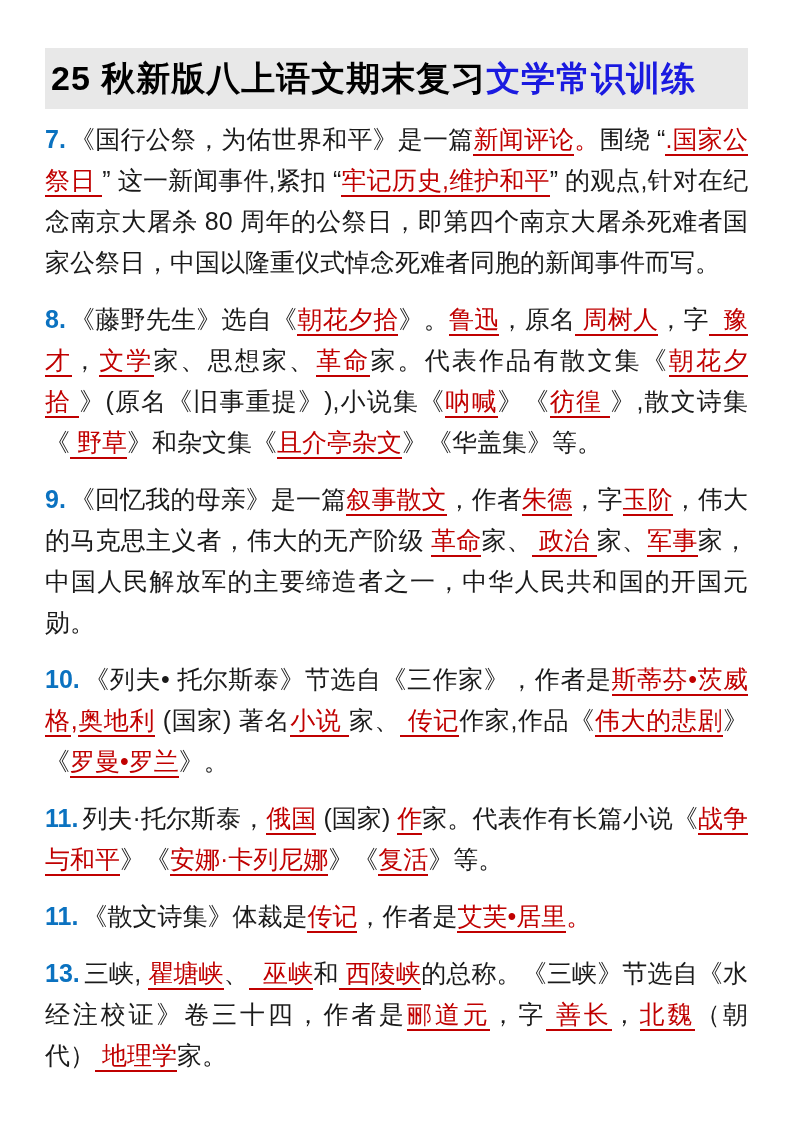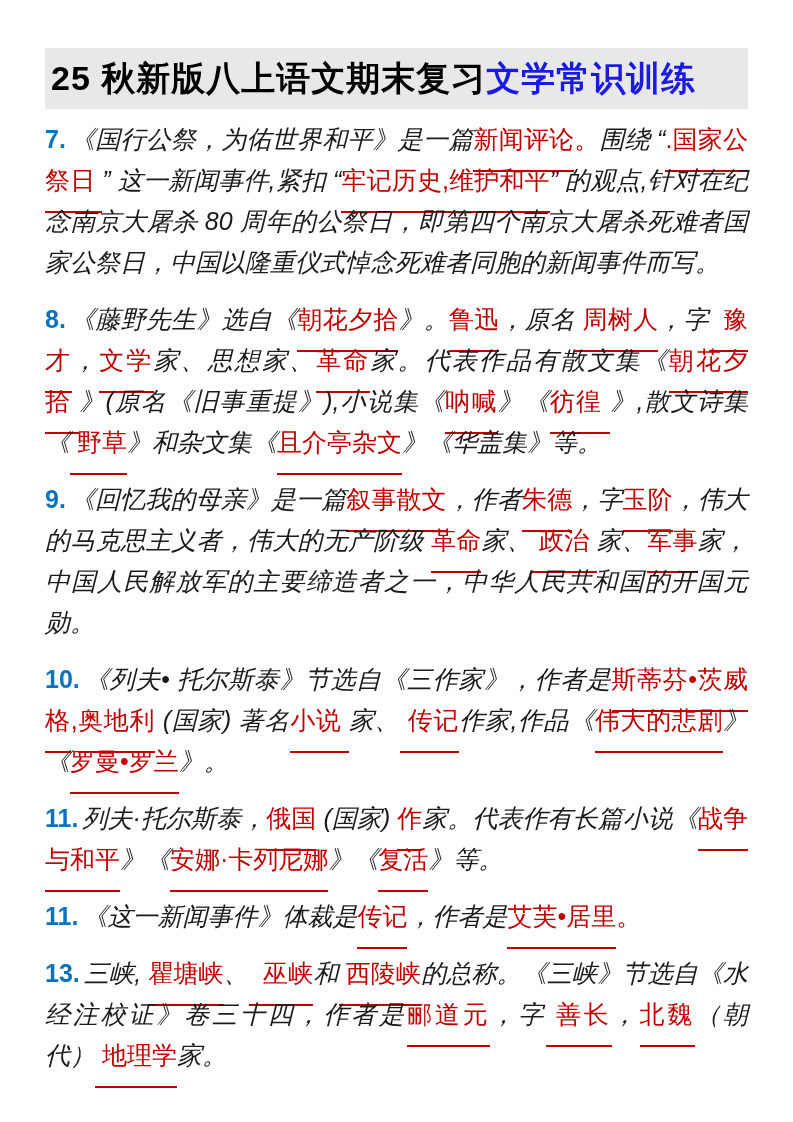--- a/index.html
+++ b/index.html
@@ -44,40 +44,39 @@
     text-align: justify;
     color: #1a1a1a;
   }
   .num {
     color: #0b72c0;
     font-weight: 700;
     padding-right: 4px;
   }
   .seg-plain {
     color: #1a1a1a;
-    font-style: italic;
   }
   .seg-answer {
     color: #c00000;
     border-bottom: 2px solid #c00000;
-    padding-bottom: 17px;
+    padding-bottom: 1px;
   }
   .seg-red {
     color: #c00000;
   }
 </style>
 </head>
 <body>
 
 <div class="page">
   <div class="title-bar">
     <span>25 秋新版八上语文期末复习</span><span class="title-highlight">文学常识训练</span>
   </div>
   <div class="items" id="items">
       <p class="item"><span class="num">7.</span><span class="seg-plain">《国行公祭，为佑世界和平》是一篇</span><span class="seg-answer">新闻评论</span><span class="seg-red">。</span><span class="seg-plain">围绕 “</span><span class="seg-answer">.国家公祭日&nbsp;</span><span class="seg-plain">” 这一新闻事件,紧扣 “</span><span class="seg-answer">牢记历史,维护和平</span><span class="seg-plain">” 的观点,针对在纪念南京大屠杀 80 周年的公祭日，即第四个南京大屠杀死难者国家公祭日，中国以隆重仪式悼念死难者同胞的新闻事件而写。</span></p>
       <p class="item"><span class="num">8.</span><span class="seg-plain">《藤野先生》选自《</span><span class="seg-answer">朝花夕拾</span><span class="seg-plain">》。</span><span class="seg-answer">鲁迅</span><span class="seg-plain">，原名</span><span class="seg-answer">&nbsp;周树人</span><span class="seg-plain">，字</span><span class="seg-answer">&nbsp;&nbsp;豫才</span><span class="seg-plain">，</span><span class="seg-answer">文学</span><span class="seg-plain">家、思想家、</span><span class="seg-answer">革命</span><span class="seg-plain">家。代表作品有散文集《</span><span class="seg-answer">朝花夕拾&nbsp;</span><span class="seg-plain">》(原名《旧事重提》),小说集《</span><span class="seg-answer">呐喊</span><span class="seg-plain">》《</span><span class="seg-answer">彷徨&nbsp;</span><span class="seg-plain">》,散文诗集《</span><span class="seg-answer">&nbsp;野草</span><span class="seg-plain">》和杂文集《</span><span class="seg-answer">且介亭杂文</span><span class="seg-plain">》《华盖集》等。</span></p>
       <p class="item"><span class="num">9.</span><span class="seg-plain">《回忆我的母亲》是一篇</span><span class="seg-answer">叙事散文</span><span class="seg-plain">，作者</span><span class="seg-answer">朱德</span><span class="seg-plain">，字</span><span class="seg-answer">玉阶</span><span class="seg-plain">，伟大的马克思主义者，伟大的无产阶级 </span><span class="seg-answer">革命</span><span class="seg-plain">家、</span><span class="seg-answer">&nbsp;政治&nbsp;</span><span class="seg-plain">家、</span><span class="seg-answer">军事</span><span class="seg-plain">家，中国人民解放军的主要缔造者之一，中华人民共和国的开国元勋。</span></p>
       <p class="item"><span class="num">10.</span><span class="seg-plain">《列夫• 托尔斯泰》节选自《三作家》，作者是</span><span class="seg-answer">斯蒂芬•茨威格</span><span class="seg-red">,</span><span class="seg-answer">奥地利</span><span class="seg-plain"> (国家) 著名</span><span class="seg-answer">小说&nbsp;</span><span class="seg-plain">家、</span><span class="seg-answer">&nbsp;传记</span><span class="seg-plain">作家,作品《</span><span class="seg-answer">伟大的悲剧</span><span class="seg-plain">》《</span><span class="seg-answer">罗曼•罗兰</span><span class="seg-plain">》。</span></p>
       <p class="item"><span class="num">11.</span><span class="seg-plain">列夫·托尔斯泰，</span><span class="seg-answer">俄国</span><span class="seg-plain"> (国家) </span><span class="seg-answer">作</span><span class="seg-plain">家。代表作有长篇小说《</span><span class="seg-answer">战争与和平</span><span class="seg-plain">》《</span><span class="seg-answer">安娜·卡列尼娜</span><span class="seg-plain">》《</span><span class="seg-answer">复活</span><span class="seg-plain">》等。</span></p>
-      <p class="item"><span class="num">11.</span><span class="seg-plain">《这一新闻事件》体裁是</span><span class="seg-answer">传记</span><span class="seg-plain">，作者是</span><span class="seg-answer">艾芙•居里</span><span class="seg-red">。</span></p>
+      <p class="item"><span class="num">11.</span><span class="seg-plain">《散文诗集》体裁是</span><span class="seg-answer">传记</span><span class="seg-plain">，作者是</span><span class="seg-answer">艾芙•居里</span><span class="seg-red">。</span></p>
       <p class="item"><span class="num">13.</span><span class="seg-plain">三峡, </span><span class="seg-answer">瞿塘峡</span><span class="seg-plain">、</span><span class="seg-answer">&nbsp;&nbsp;巫峡</span><span class="seg-plain">和</span><span class="seg-answer">&nbsp;西陵峡</span><span class="seg-plain">的总称。《三峡》节选自《水经注校证》卷三十四，作者是</span><span class="seg-answer">郦道元</span><span class="seg-plain">，字</span><span class="seg-answer">&nbsp;善长</span><span class="seg-plain">，</span><span class="seg-answer">北魏</span><span class="seg-plain">（朝代）</span><span class="seg-answer">&nbsp;地理学</span><span class="seg-plain">家。</span></p>
     </div>
 </div>
 
 </body></html>

